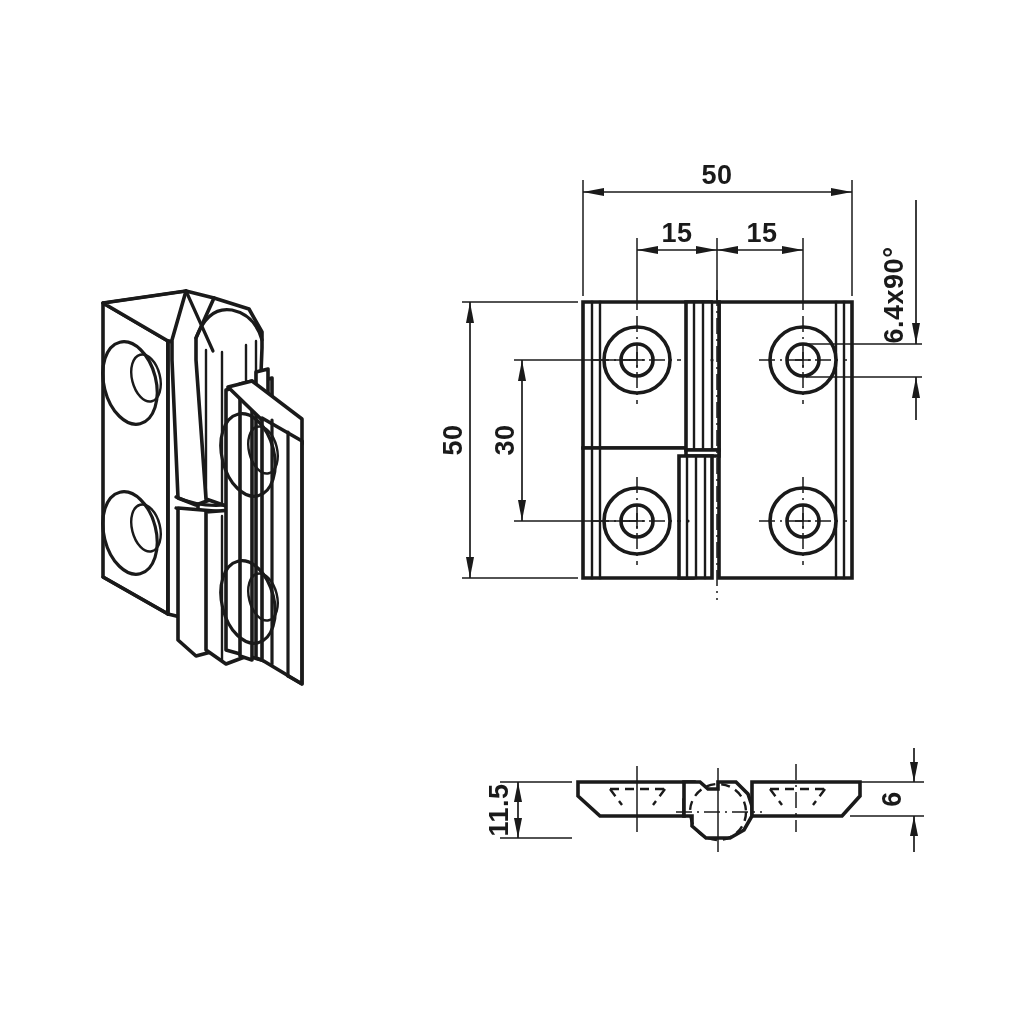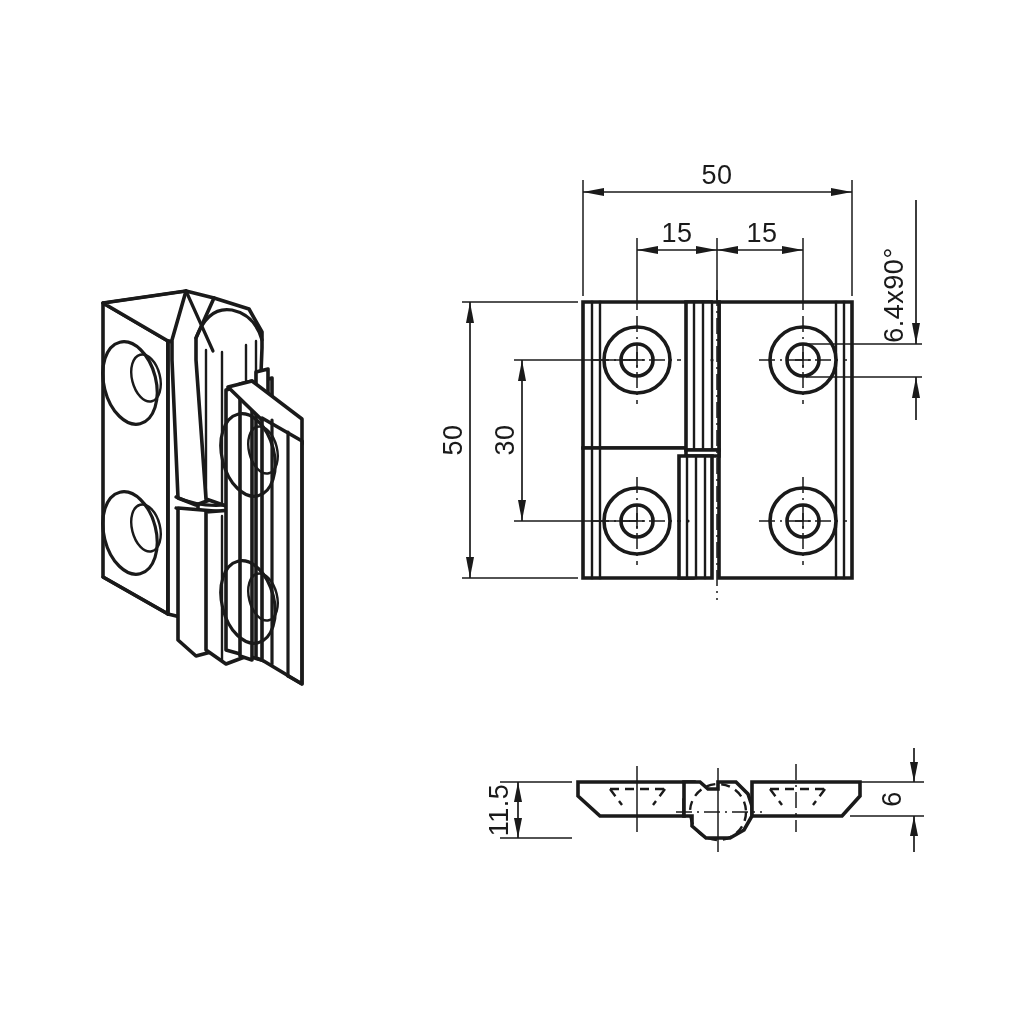--- a/index.html
+++ b/index.html
@@ -11,20 +11,21 @@
     width: 1024px;
     height: 1024px;
     font-family: "Liberation Sans", sans-serif;
     overflow: hidden;
   }
   #sheet {
     position: relative;
     width: 1024px;
     height: 1024px;
     background: #ffffff;
+    font-weight: bold;
   }
   svg.drawing {
     position: absolute;
     left: 0;
     top: 0;
     width: 1024px;
     height: 1024px;
     display: block;
   }
   .iso-face {

